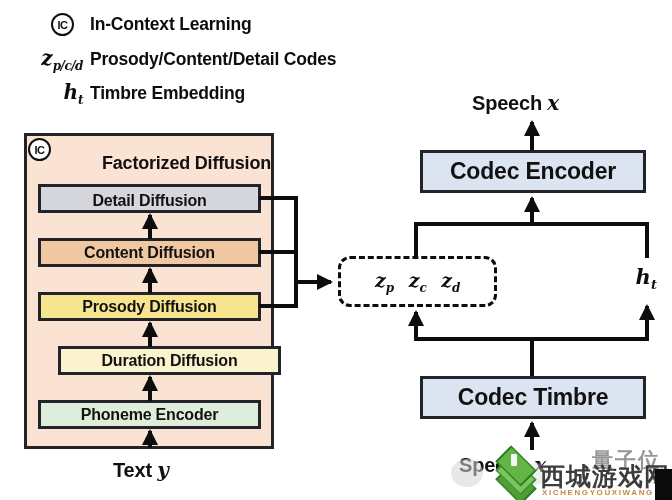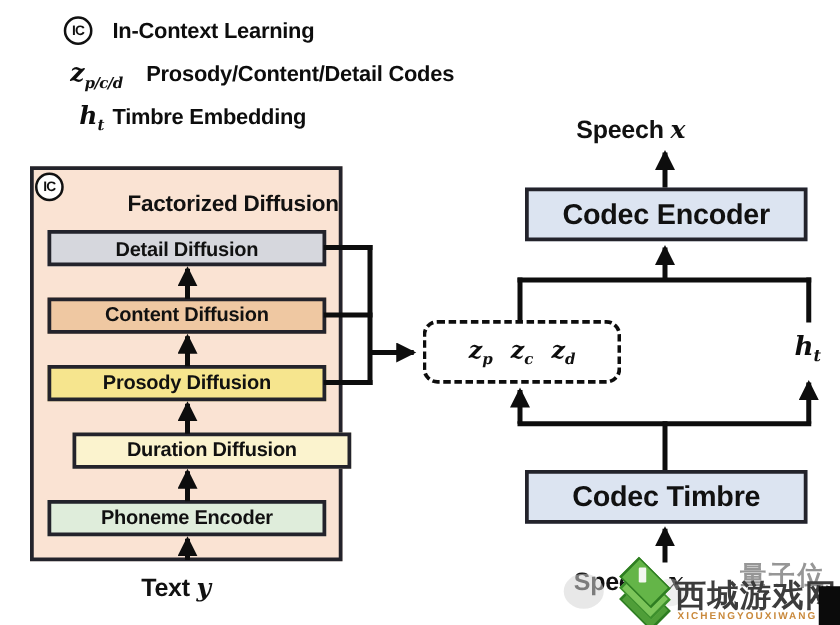--- a/index.html
+++ b/index.html
@@ -62,21 +62,21 @@
 </style>
 </head>
 <body>
 
 <div id="stage">
 
   <div class="legend-row" style="left:51px;top:13px;">
     <span class="ic-circle">IC</span>
     <span class="legend-label" style="margin-left:16px;">In-Context Learning</span>
   </div>
-  <div class="legend-row" style="left:32px;top:46px;gap:12px;">
+  <div class="legend-row" style="left:17px;top:46px;">
     <span class="symcell"><span class="mathsym">z</span><span class="mathsub">p/c/d</span></span>
     <span class="legend-label" style="margin-left:7px;">Prosody/Content/Detail Codes</span>
   </div>
   <div class="legend-row" style="left:17px;top:80px;">
     <span class="symcell"><span class="mathsym">h</span><span class="mathsub">t</span></span>
     <span class="legend-label" style="margin-left:7px;">Timbre Embedding</span>
   </div>
 
   <div id="fd-container" style="background: rgb(250, 227, 211);">
     <div id="fd-ic" class="ic-circle">IC</div>
@@ -96,21 +96,21 @@
     <div class="fd-block fd-b4" style="background: rgb(223, 237, 219);">
         <span>Phoneme Encoder</span>
       </div>
   </div>
 
   <div class="io-label" style="left:113px;top:458px;">
     <span>Text</span>
     <span class="io-var">y</span>
   </div>
 
-  <div class="io-label" style="left:461px;top:91px;">
+  <div class="io-label" style="left:472px;top:91px;">
     <span>Speech</span>
     <span class="io-var">x</span>
   </div>
 
   <div id="codec-decoder" class="codec-box" style="background: rgb(220, 228, 241);">
       <span>Codec Encoder</span>
     </div>
 
   <div id="codes-box">
     <span class="code-item"><span class="mathsym">z</span><span class="mathsub">p</span></span>

